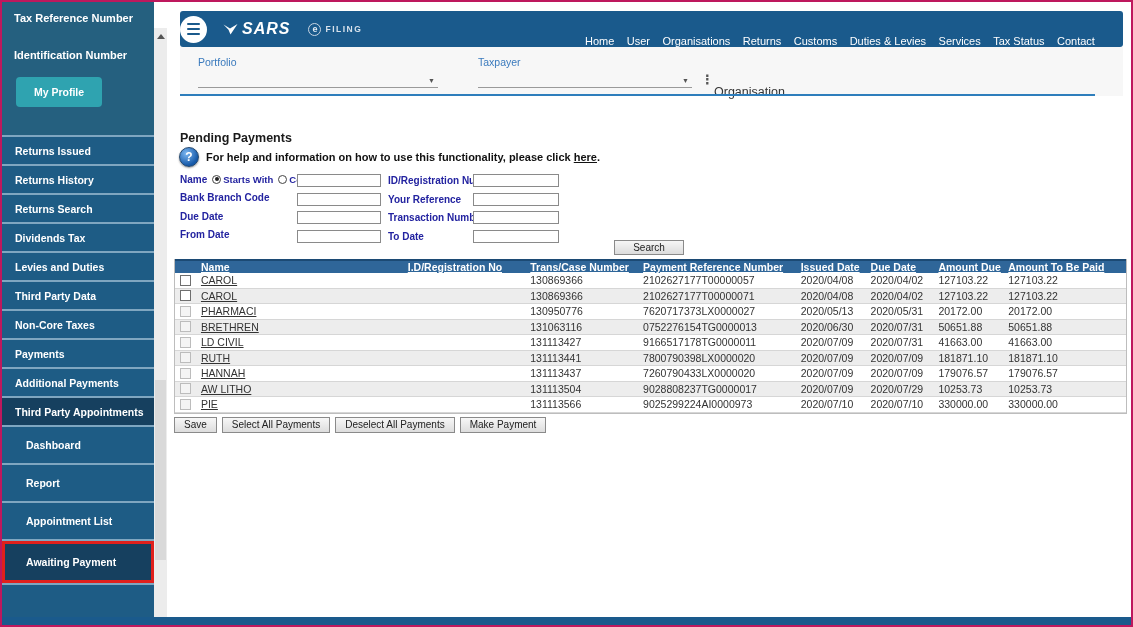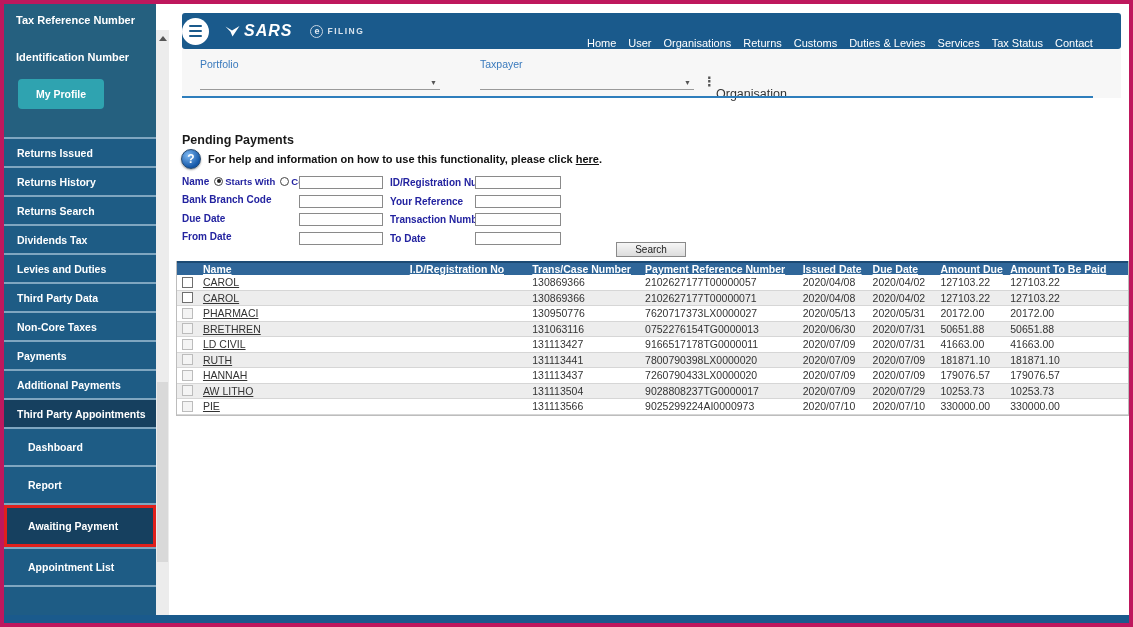--- a/index.html
+++ b/index.html
@@ -1,18 +1,18 @@
 <!DOCTYPE html>
 <html style="--header-blue: #1a5a8c; --sidebar-bg: #25607f; --sidebar-item: #1e5c85; --sidebar-dark: #16405f; --sidebar-divider: #7fa6c0; --table-header: #2f6699; --accent-teal: #2fa3b0; --highlight-red: #e0201c; --label-navy: #2323a0; --link-blue: #3a7abd; --portfolio-line: #2e7ebc; --row-alt: #ededed;"><head>
 <meta charset="utf-8">
 <style>
   * { margin:0; padding:0; box-sizing:border-box; }
   html,body { background:#fff; }
   body { font-family:"Liberation Sans","DejaVu Sans",sans-serif; }
-  .screen { position:relative; width:1133px; height:627px; background:#fff; overflow:hidden; border:4px solid #be185d; }
+  .screen { position:relative; width:1133px; height:627px; background:#fff; overflow:hidden; border:2px solid #be185d; }
 
   
   .sidebar { position:absolute; left:0; top:0; width:152px; height:619px; display:flex; flex-direction:column; background:var(--sidebar-item,#1e5c85); }
   .sb-top { height:133px; background:var(--sidebar-bg,#25607f); padding:10px 12px 0 12px; flex:none; }
   .sb-strong { color:#fff; font-size:11px; font-weight:bold; line-height:13px; }
   .sb-strong + .sb-strong { margin-top:24px; }
   .profile-btn { margin-top:15px; margin-left:2px; width:86px; height:30px; background:var(--accent-teal,#2fa3b0); color:#fff; border:none; border-radius:4px; font-size:10.5px; font-weight:bold; font-family:inherit; cursor:pointer; }
   .sb-items { display:flex; flex-direction:column; flex:none; }
   .sb-item { display:flex; align-items:center; color:#fff; font-size:10.5px; font-weight:600; padding-left:13px; background:var(--sidebar-item,#1e5c85); border-top:2px solid var(--sidebar-divider,#7fa6c0); cursor:pointer; }
   .sb-item.sb-normal { height:29px; }
@@ -130,25 +130,25 @@
         </div>
         <div class="sb-item sb-section">
           <span>Third Party Appointments</span>
         </div>
         <div class="sb-item sb-sub">
           <span>Dashboard</span>
         </div>
         <div class="sb-item sb-sub">
           <span>Report</span>
         </div>
+        <div class="sb-item sb-sub">
+          <span>Appointment List</span>
+        </div>
         <div class="sb-item sb-sub-dark hl-red">
           <span>Awaiting Payment</span>
-        </div>
-        <div class="sb-item sb-sub">
-          <span>Appointment List</span>
         </div>
       </nav>
     <div class="sb-fill"></div>
   </aside>
 
   <div class="sb-scroll">
     <div class="sb-scroll-arrow"></div>
     <div class="sb-scroll-thumb"></div>
   </div>
 
@@ -376,15 +376,21 @@
           <div class="t-cell" style="width: 135px; padding-left: 28px;">131113566</div>
           <div class="t-cell" style="width: 160px; padding-left: 6px;">9025299224AI0000973</div>
           <div class="t-cell" style="width: 70px; padding-left: 4px;">2020/07/10</div>
           <div class="t-cell" style="width: 68px; padding-left: 4px;">2020/07/10</div>
           <div class="t-cell" style="width: 70px; padding-left: 4px;">330000.00</div>
           <div class="t-cell" style="width: 122px; padding-left: 4px;">330000.00</div>
         </div>
       </div>
   </div>
 
+  <div class="actions" id="actions">
+      <button class="act-btn">Save</button>
+      <button class="act-btn">Select All Payments</button>
+      <button class="act-btn">Deselect All Payments</button>
+      <button class="act-btn">Make Payment</button>
+    </div>
 
   <div class="bottom-strip"></div>
 </div>
 
 </body></html>

